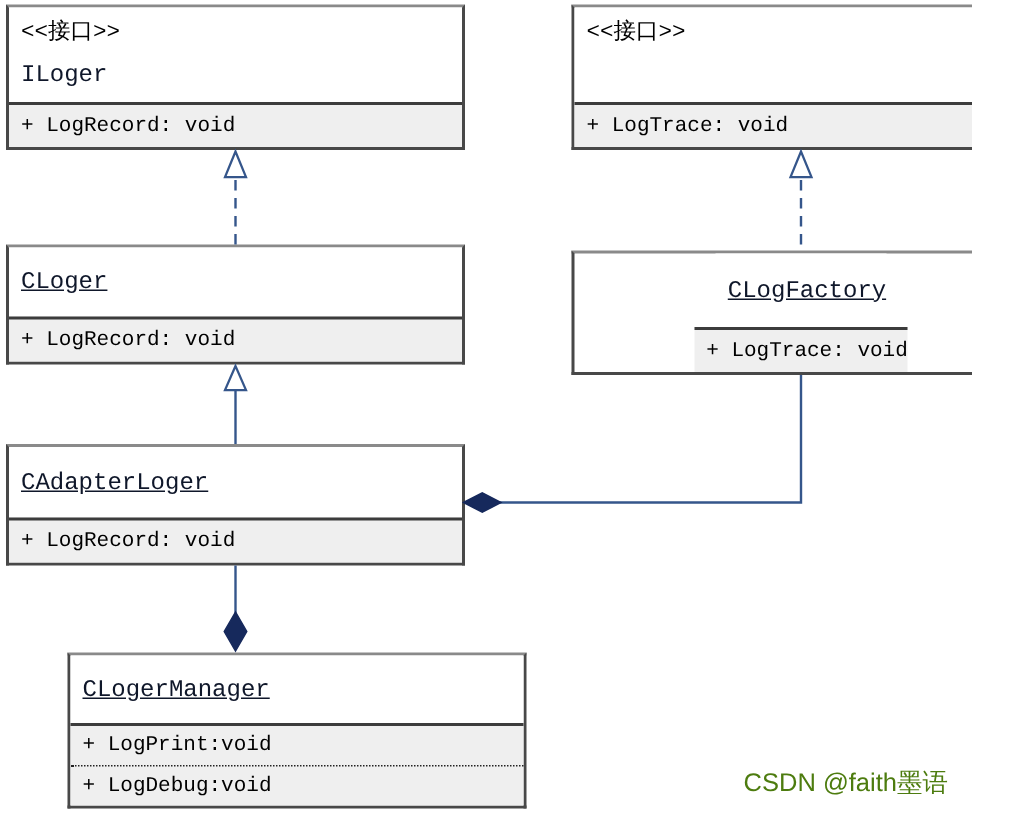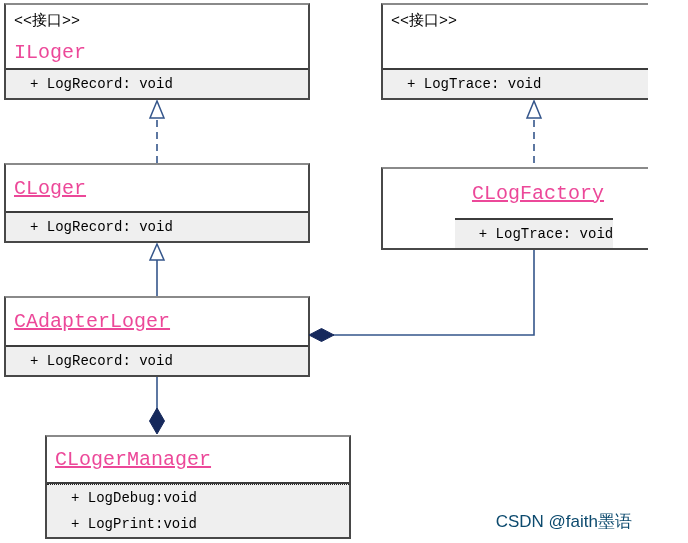--- a/index.html
+++ b/index.html
@@ -29,35 +29,35 @@
     overflow: hidden;
   }
   .stereotype {
     margin: 6px 0 0 8px;
     font-size: 15px;
     color: #000000;
     white-space: pre;
   }
   .class-name {
     margin: 11px 0 0 8px;
-    font-size: 20px;
-    color: #ec4899;
+    font-size: 16px;
+    color: #0f172a;
     white-space: pre;
   }
   .title-only { display: flex; align-items: center; }
   .title-only .class-name { margin: 0 0 0 8px; text-decoration: underline; }
 
   .methods-compartment {
     background: #efefef;
     border-top: 2px solid #3c3c3c;
   }
   .method-row {
     height: 28px;
     line-height: 28px;
-    padding-left: 24px;
+    padding-left: 8px;
     font-size: 14px;
     color: #000000;
     white-space: pre;
   }
   .method-row.short { height: 26px; line-height: 26px; }
   .method-row.dotted-top { border-top: 1px dotted #222222; }
 
   
   #box-iloger        { left: 4px;   top: 3px;   width: 306px; height: 97px; }
   #box-ilogfactory   { left: 381px; top: 3px;   width: 306px; height: 97px; }
@@ -78,21 +78,21 @@
   .tri-hollow  { fill: #ffffff; stroke: #35568b; stroke-width: 1.5; }
   .diamond-filled { fill: #16295c; stroke: #16295c; }
 
   
   #watermark {
     position: absolute;
     right: 16px;
     bottom: 10px;
     font-family: "Liberation Sans", sans-serif;
     font-size: 17px;
-    color: #0c4a6e;
+    color: #4d7c0f;
     z-index: 3;
     white-space: pre;
   }
 </style>
 </head>
 <body>
 
 <div id="canvas">
 
   <div class="uml-box" id="box-iloger">
@@ -139,22 +139,22 @@
     <div class="methods-compartment">
       <div class="method-row">+ LogRecord: void</div>
     </div>
   </div>
 
   <div class="uml-box" id="box-clogermanager">
     <div class="title-compartment title-only">
       <div class="class-name">CLogerManager</div>
     </div>
     <div class="methods-compartment">
+      <div class="method-row short">+ LogPrint:void</div>
       <div class="method-row short dotted-top">+ LogDebug:void</div>
-      <div class="method-row short">+ LogPrint:void</div>
     </div>
   </div>
 
   <svg id="connector-layer" width="688" height="543" viewBox="0 0 688 543">
 
     <g>
       <line class="conn-dashed" x1="157" y1="120" x2="157" y2="163"></line>
       <polygon class="tri-hollow" points="157,101 150,118 164,118"></polygon>
     </g>
 

